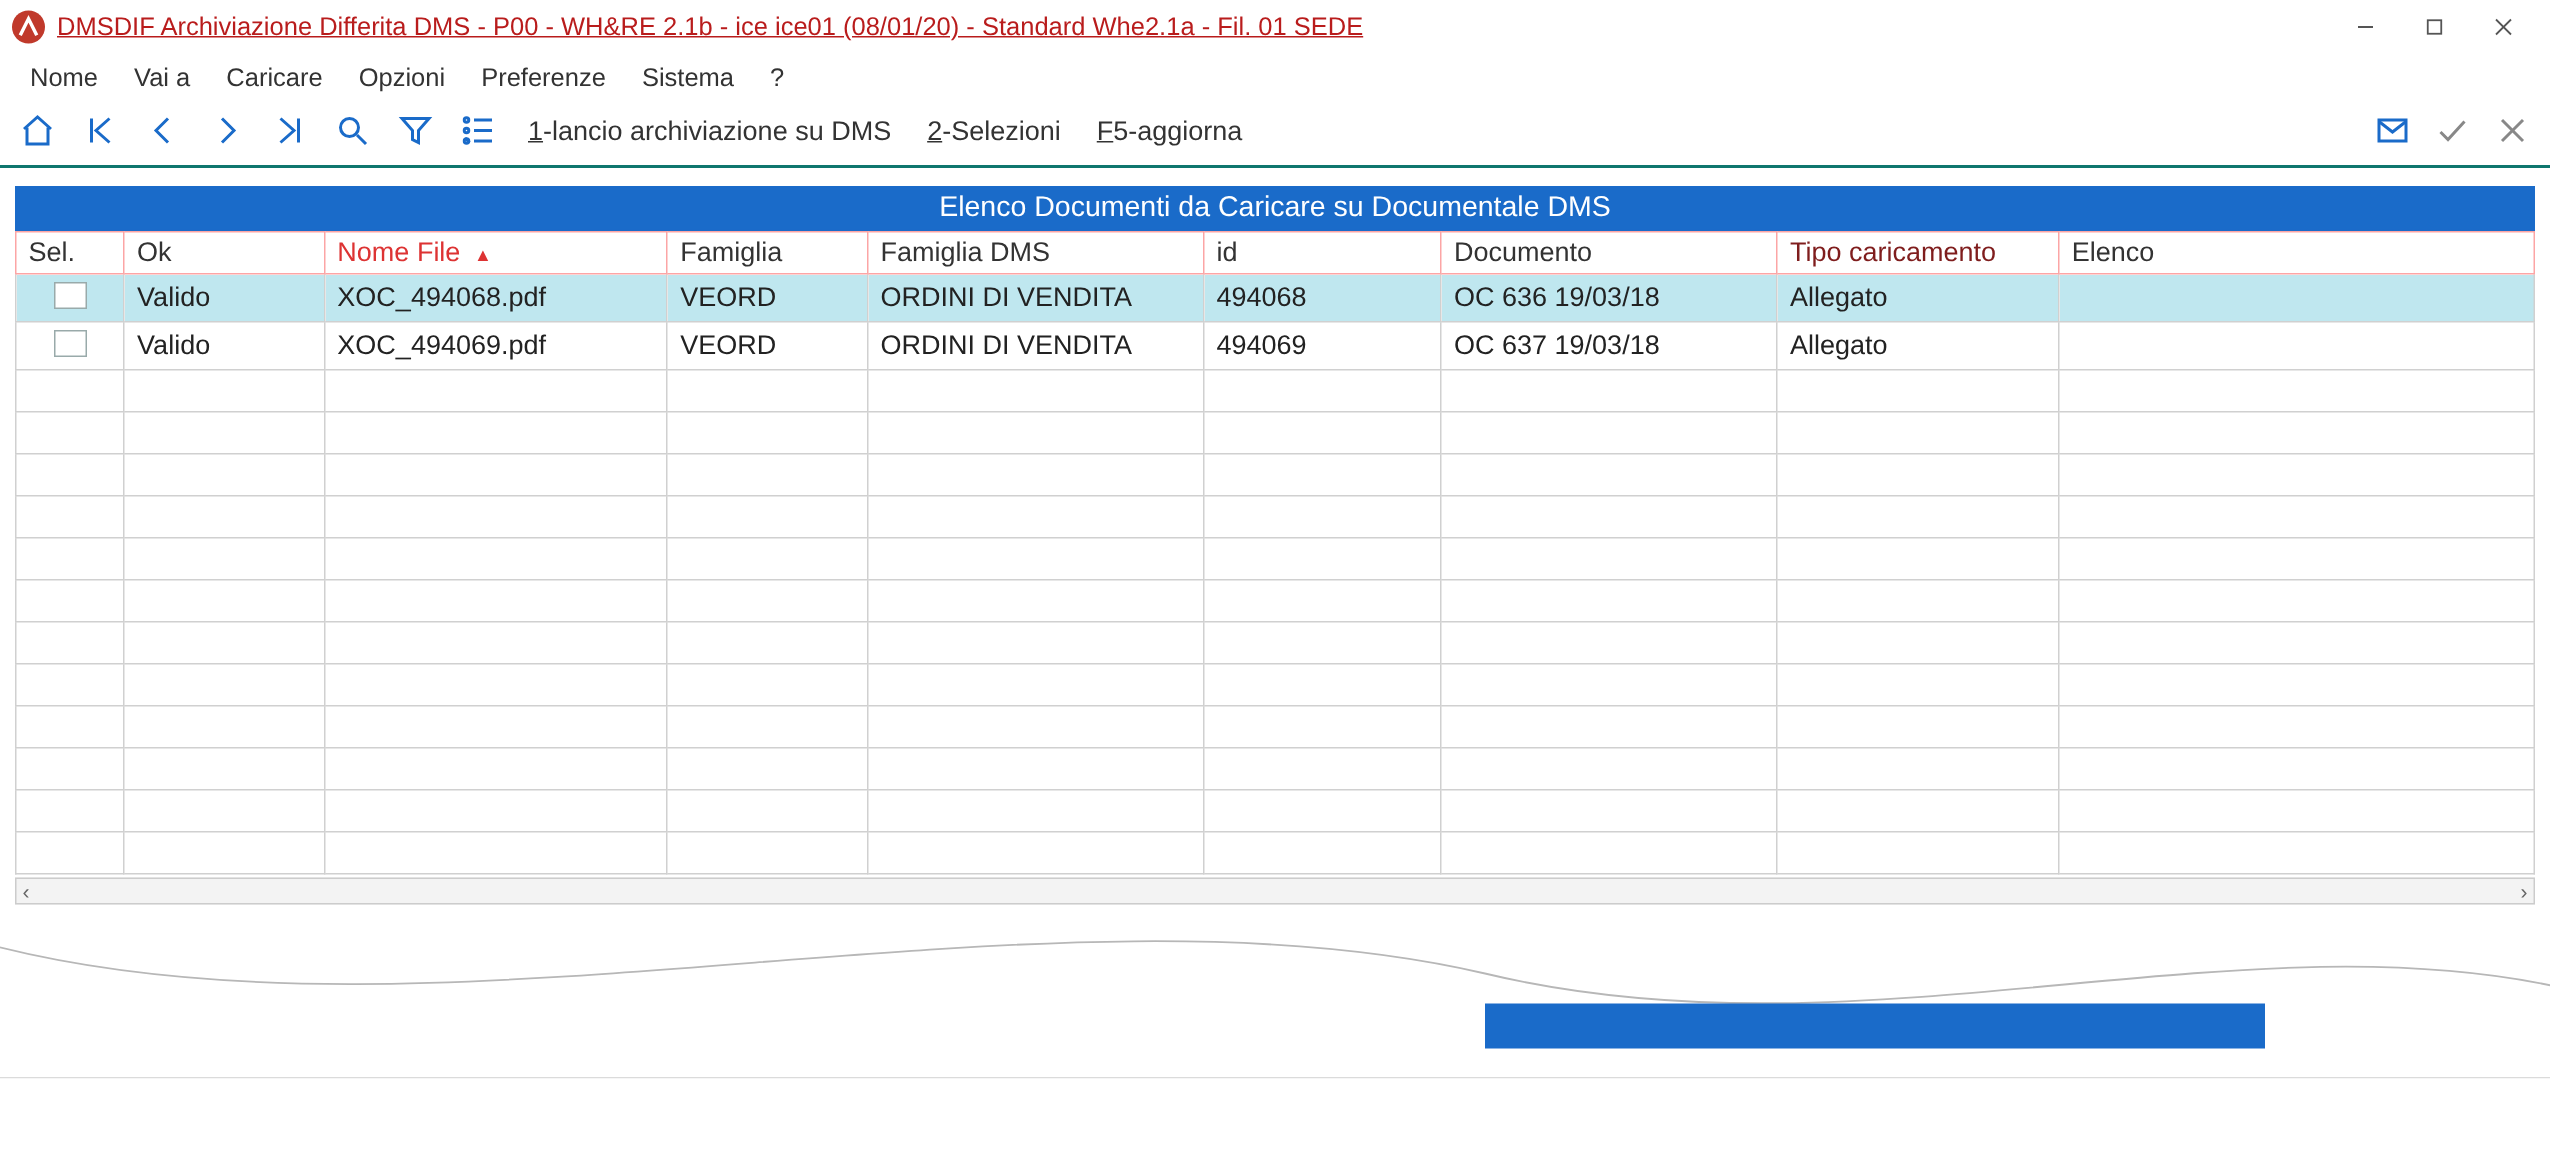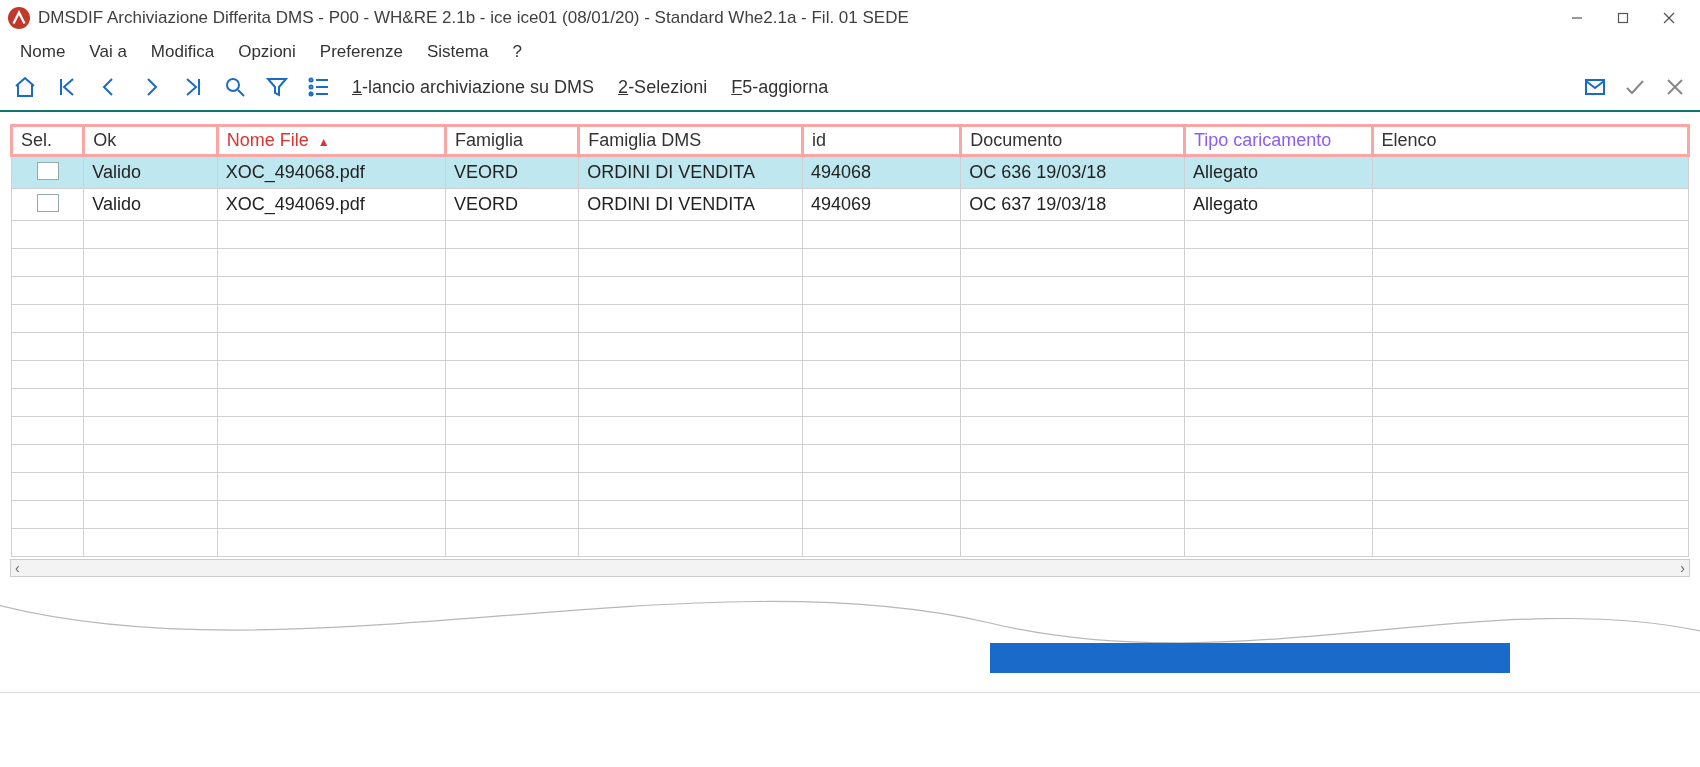--- a/index.html
+++ b/index.html
@@ -16,21 +16,21 @@
     display: flex; align-items: center;
     height: 36px; padding: 0 8px;
   }
   .titlebar .appicon {
     width: 22px; height: 22px; margin-right: 8px;
     border-radius: 50%;
     background: #c0392b;
     display: flex; align-items: center; justify-content: center;
     color: #fff; font-weight: bold; font-size: 14px;
   }
-  .titlebar .title { flex: 0 0 auto; color: #404040; }
+  .titlebar .title { flex: 0 0 auto; color: #b91c1c; text-decoration: underline; }
   .titlebar .spacer { flex: 1 1 auto; }
   .winbtn {
     width: 46px; height: 32px;
     display: flex; align-items: center; justify-content: center;
     color: #555; cursor: default;
   }
   .winbtn svg { width: 12px; height: 12px; stroke: #555; stroke-width: 1.2; fill: none; }
   
   .menubar {
     display: flex; align-items: center;
@@ -76,28 +76,28 @@
   table.grid {
     width: 100%;
     border-collapse: collapse;
     table-layout: fixed;
     font-size: 18px;
   }
   table.grid th {
     text-align: left;
     font-weight: normal;
     background: #fff;
-    border: 3px solid #fca5a5;
+    border: 1px solid #fca5a5;
     padding: 3px 8px;
     color: #333;
     white-space: nowrap;
     overflow: hidden;
   }
   table.grid th.sorted { color: #d33; border-radius: 10px; }
-  table.grid th.link { color: #8b5cf6; }
+  table.grid th.link { color: #7f1d1d; }
   table.grid th .sortarrow { color: #d33; font-size: 12px; padding-left: 4px; }
   table.grid td {
     border: 1px solid #d0d0d0;
     padding: 3px 8px;
     white-space: nowrap;
     overflow: hidden;
     height: 28px;
   }
   tr.selected td { background: #bfe7ef; }
   td.selbox { text-align: center; }
@@ -156,21 +156,21 @@
     <svg viewBox="0 0 12 12">
         <line x1="1" y1="1" x2="11" y2="11"></line>
         <line x1="11" y1="1" x2="1" y2="11"></line>
       </svg>
   </div>
 </div>
 
 <div class="menubar">
   <span class="item">Nome</span>
   <span class="item">Vai a</span>
-  <span class="item">Modifica</span>
+  <span class="item">Caricare</span>
   <span class="item">Opzioni</span>
   <span class="item">Preferenze</span>
   <span class="item">Sistema</span>
   <span class="item">?</span>
 </div>
 
 <div class="toolbar">
   <div class="tbtn">
     <svg viewBox="0 0 24 24">
         <path d="M3 11 L12 3 L21 11"></path>
@@ -247,20 +247,21 @@
     <div class="tbtn gray">
       <svg viewBox="0 0 24 24">
           <line x1="5" y1="5" x2="19" y2="19"></line>
           <line x1="19" y1="5" x2="5" y2="19"></line>
         </svg>
     </div>
   </div>
 </div>
 
 <div class="content">
+  <div class="panel-title">Elenco Documenti da Caricare su Documentale DMS</div>
 
   <table class="grid">
     <colgroup>
       <col class="c-sel">
         <col class="c-ok">
         <col class="c-nome">
         <col class="c-fam">
       <col class="c-tipo">
         <col class="c-id">
         <col class="c-doc">

